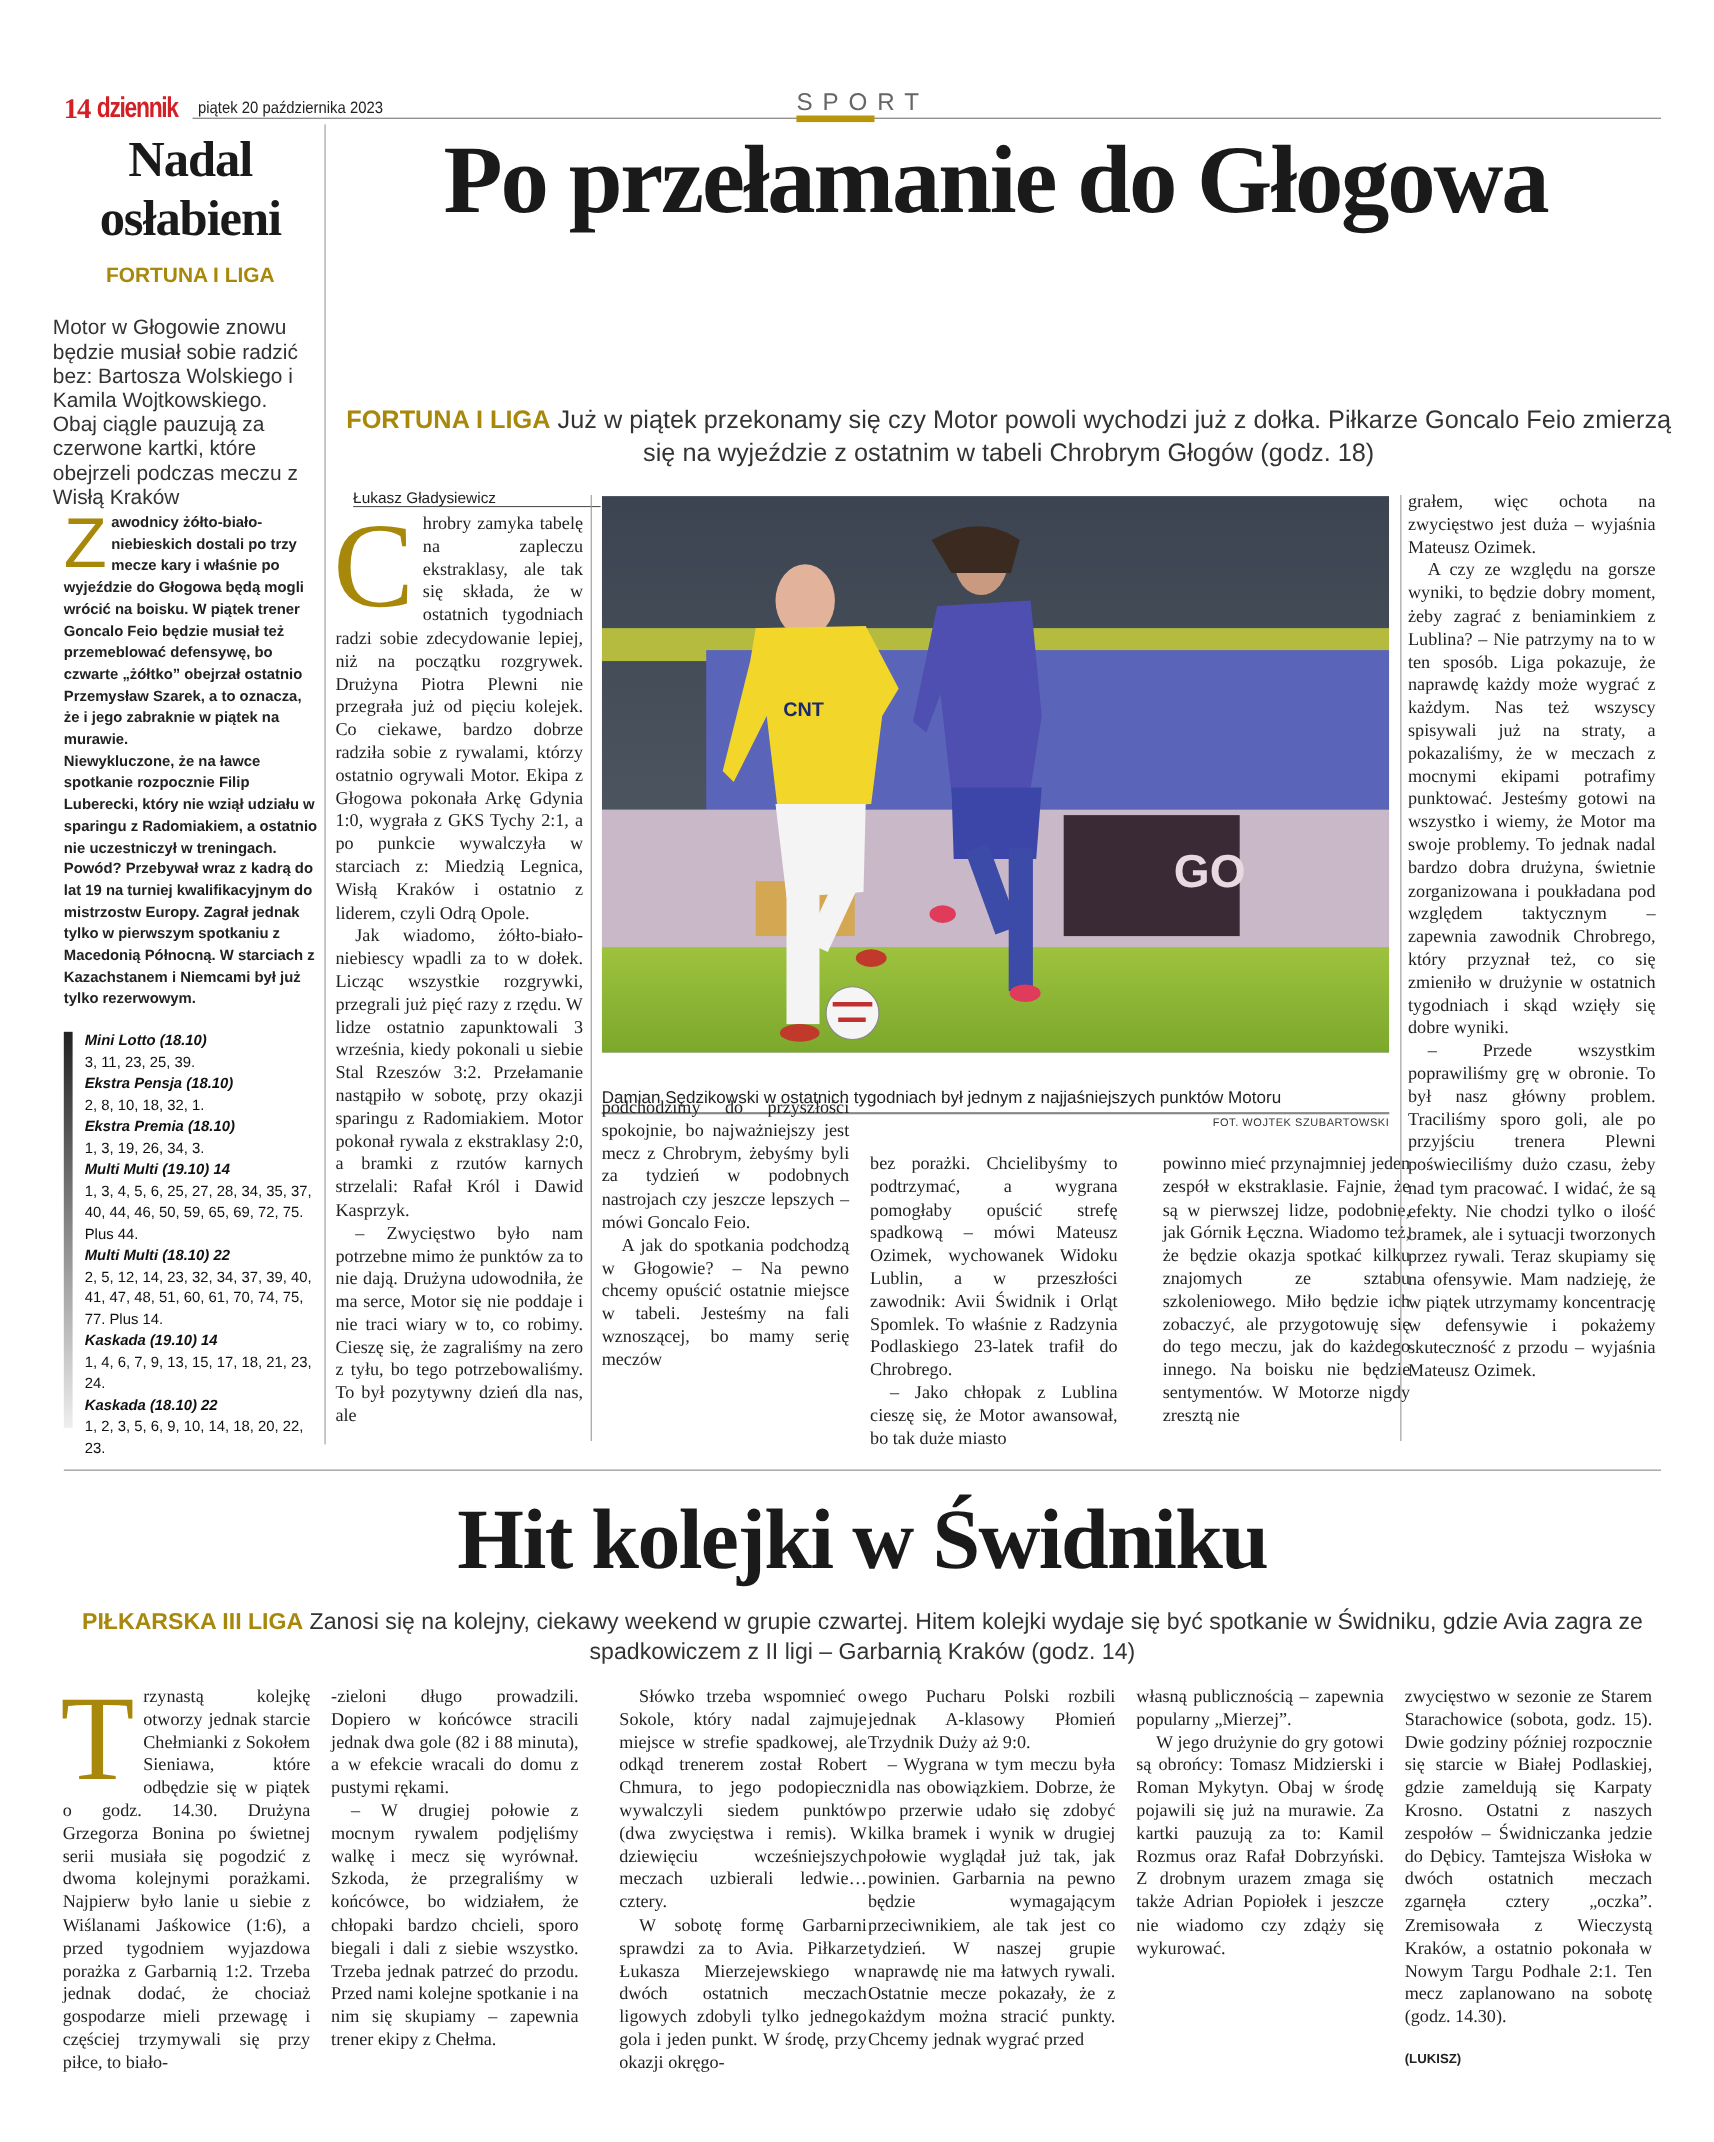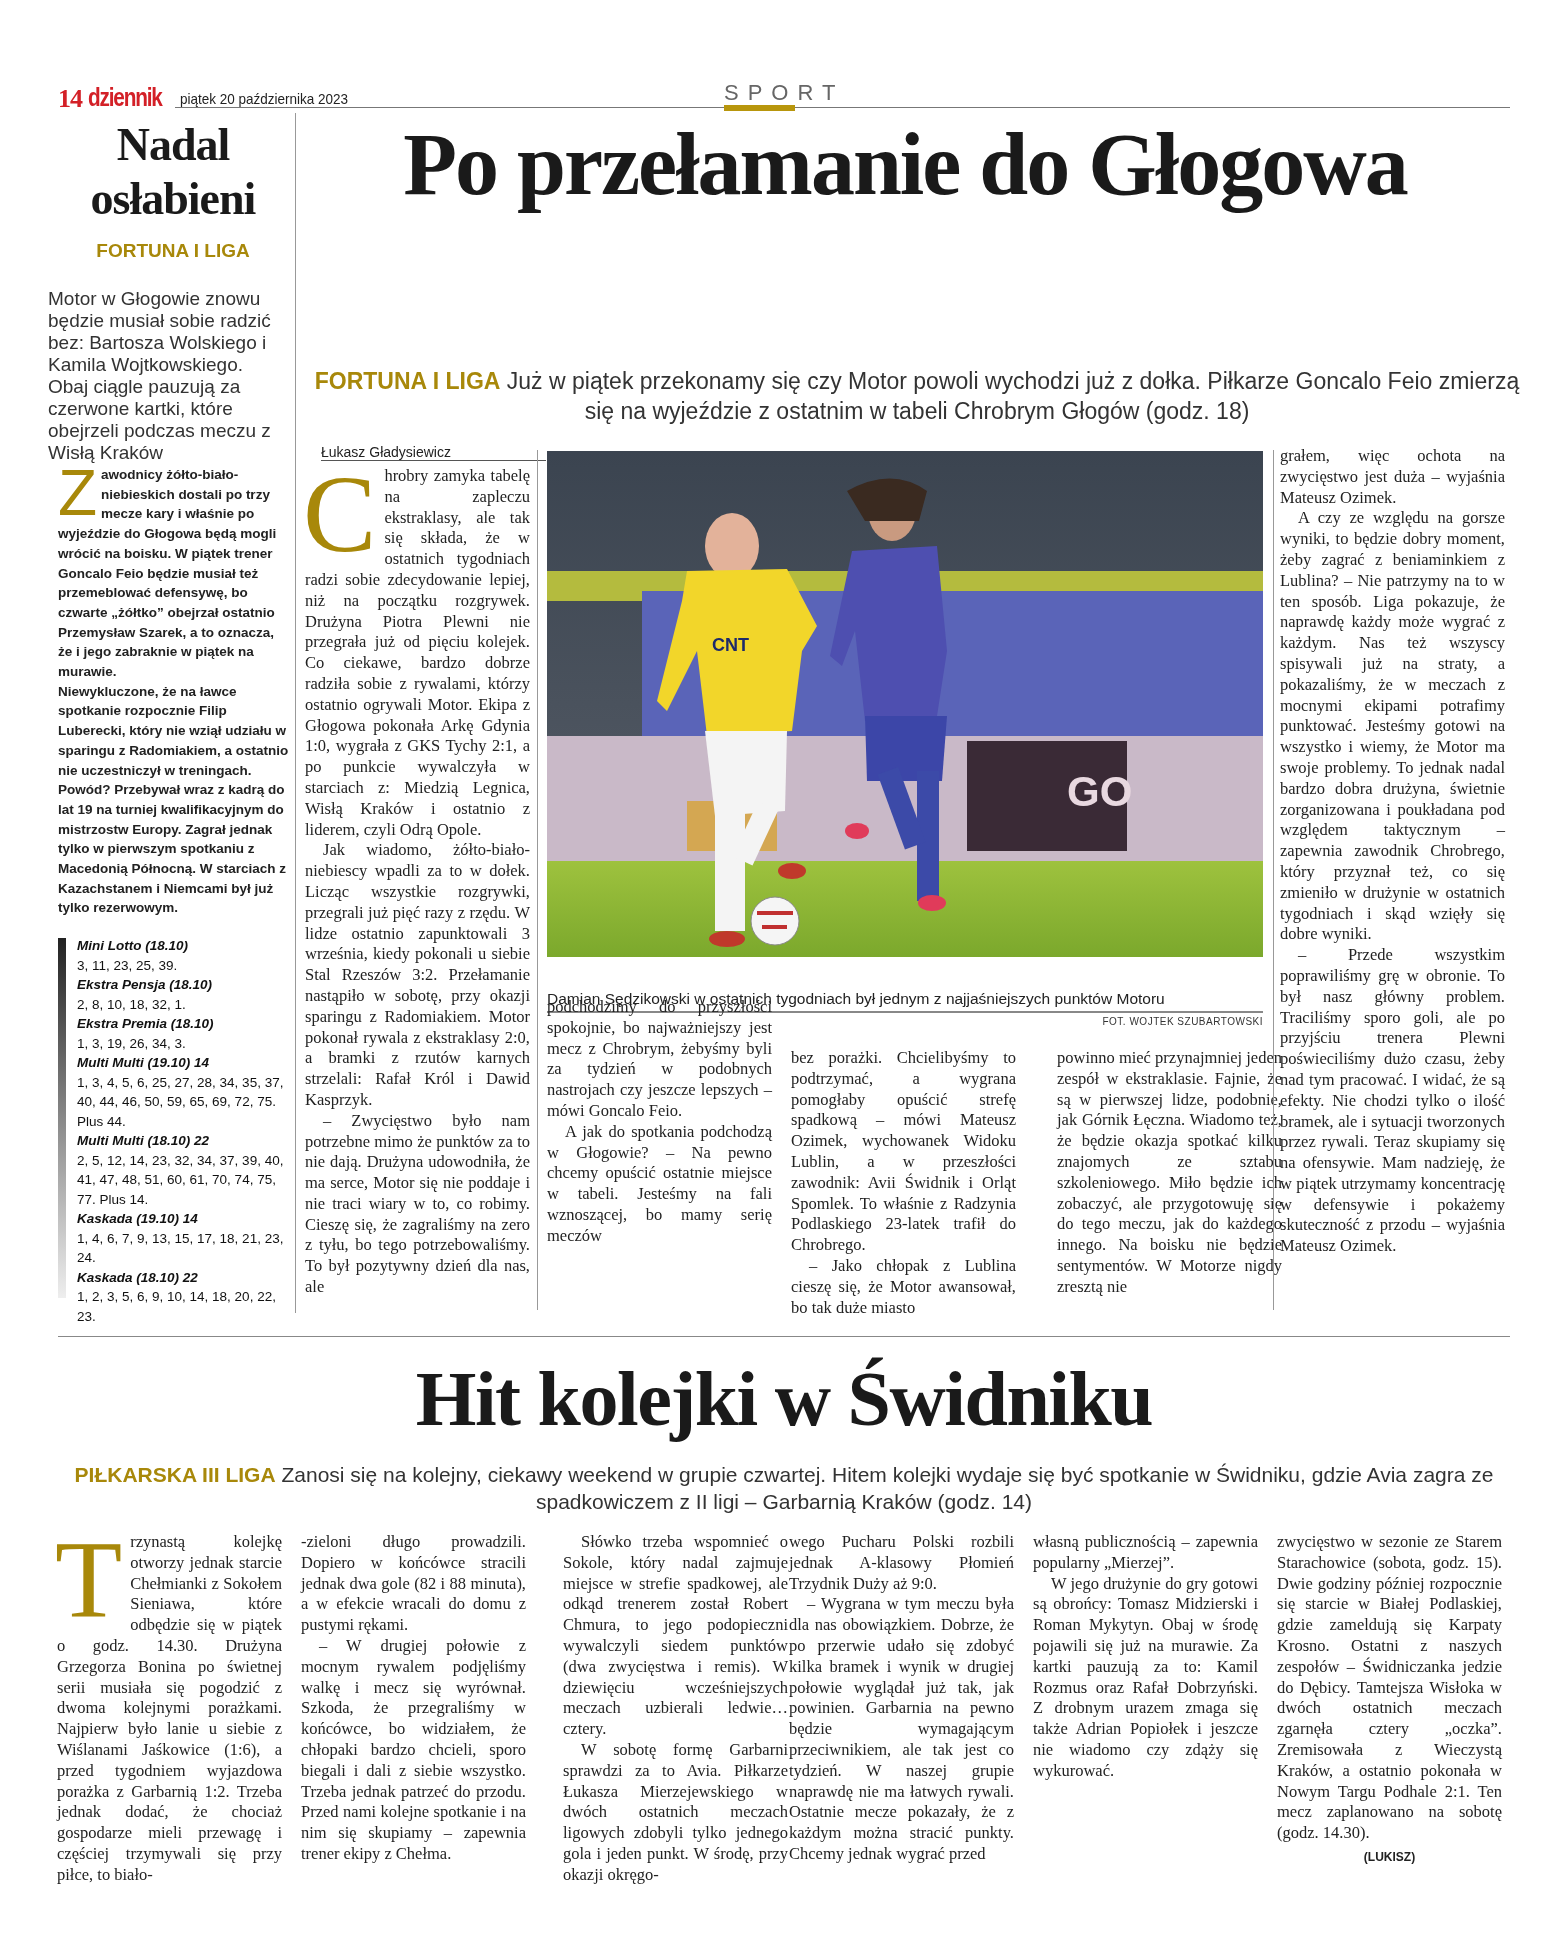--- a/index.html
+++ b/index.html
@@ -33,21 +33,21 @@
   .col p.noi { text-indent: 0; }
   .dropcap-c { float: left; font: 110px/88px "Liberation Serif", serif; color: #a8880a; margin: 4px 8px 0 -2px; }
   .dropcap-t { float: left; font: 110px/88px "Liberation Serif", serif; color: #a8880a; margin: 4px 8px 0 -2px; }
   
   .photo { left: 547px; top: 451px; width: 716px; height: 506px; overflow: hidden; }
   .caption { left: 547px; top: 990px; width: 716px; font: 15.5px "Liberation Sans", sans-serif; color: #222; border-bottom: 2px solid #888; padding-bottom: 3px; }
   .credit { left: 547px; top: 1016px; width: 716px; text-align: right; font: 10px "Liberation Sans", sans-serif; letter-spacing: 0.5px; color: #333; }
   .hrule { left: 58px; top: 1336px; width: 1452px; height: 1px; background: #888; }
   .title2 { left: 58px; top: 1354px; width: 1452px; text-align: center; font: bold 78px/90px "Liberation Serif", serif; letter-spacing: -1.5px; }
   .lead2 { left: 58px; top: 1461px; width: 1452px; text-align: center; font: 21px/27px "Liberation Sans", sans-serif; color: #333; }
-  .signature { font: bold 12px "Liberation Sans", sans-serif; text-align: center; margin-top: 6px; }
+  .signature { font: bold 12px "Liberation Sans", sans-serif; text-align: left; margin-top: 20px; }
 </style>
 </head>
 <body>
 
 <div class="abs hdr-num">14</div>
 <div class="abs hdr-logo">dziennik</div>
 <div class="abs hdr-date">piątek 20 października 2023</div>
 <div class="abs hdr-line"></div>
 <div class="abs hdr-sport">SPORT</div>
 <div class="abs hdr-sport-bar"></div>

